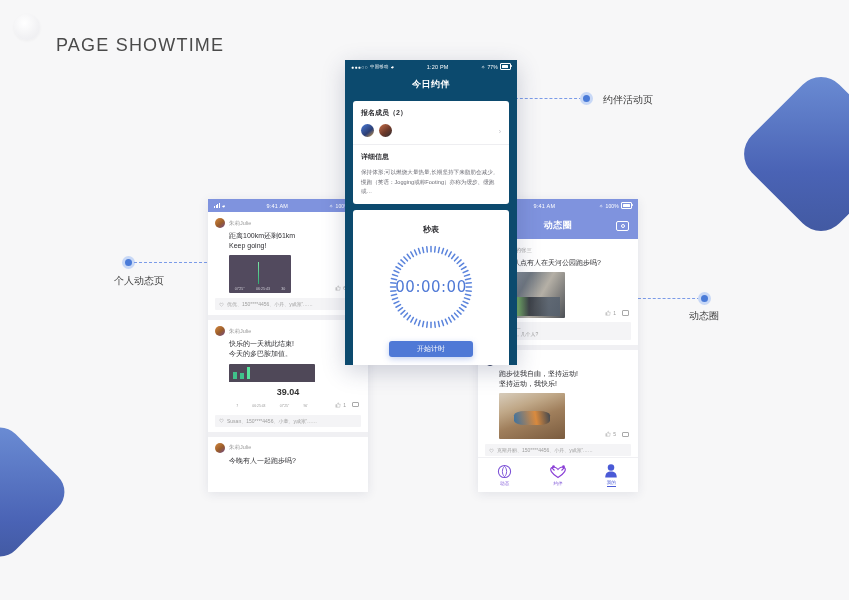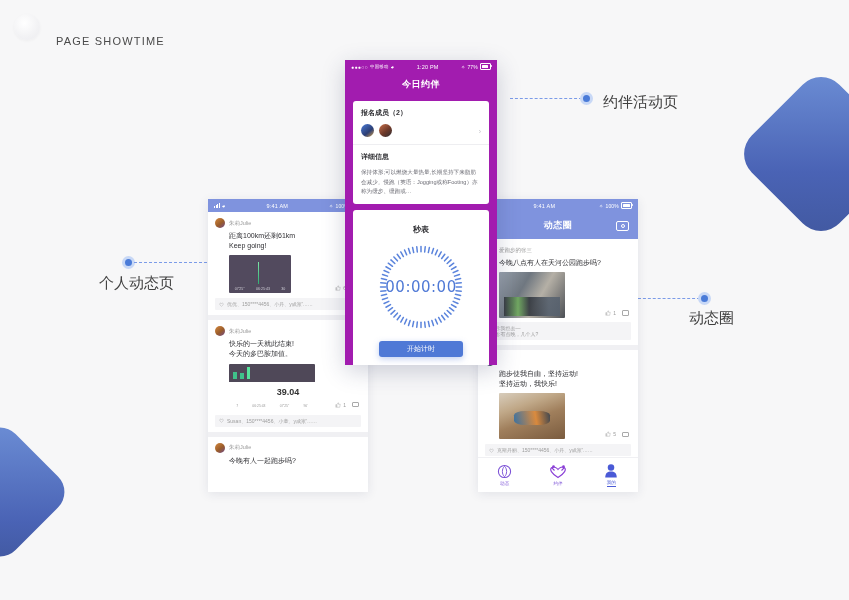--- a/index.html
+++ b/index.html
@@ -27,35 +27,35 @@
     background:linear-gradient(135deg,#6d8fd6 0%,#4a63b5 70%,#41589f 100%);
     transform:rotate(45deg);
   }
 
   
   .heading{position:absolute;left:56px;top:28px;}
   .heading .cn{
     font-size:23px;font-weight:bold;color:#8396df;letter-spacing:2px;line-height:1.2;
   }
   .heading .en{
-    font-size:11px;color:#4a4a4a;letter-spacing:1.2px;margin-top:7px;
+    font-size:18px;color:#4a4a4a;letter-spacing:1.2px;margin-top:7px;
   }
 
   
   .dash{position:absolute;border-top:1px dashed #7b9be8;height:0;}
   .cdot{position:absolute;width:13px;height:13px;border-radius:50%;
     background:#4a7bd8;border:3px solid #c8d8f6;box-sizing:border-box;}
-  .clabel{position:absolute;font-size:15px;color:#3f3f3f;white-space:nowrap;}
+  .clabel{position:absolute;font-size:10px;color:#3f3f3f;white-space:nowrap;}
 
   
   .phone{position:absolute;background:#fff;overflow:hidden;}
   .phone.left{left:208px;top:199px;width:160px;height:293px;box-shadow:0 2px 10px rgba(40,50,90,.10);}
   .phone.right{left:478px;top:199px;width:160px;height:293px;box-shadow:0 2px 10px rgba(40,50,90,.10);}
-  .phone.center{left:345px;top:60px;width:152px;height:305px;box-shadow:0 6px 22px rgba(40,50,90,.22);
-    background:#a21caf;}
+  .phone.center{left:345px;top:60px;width:172px;height:305px;box-shadow:0 6px 22px rgba(40,50,90,.22);
+    background:#0c4a6e;}
 
   
   .statusbar{height:13px;background:#7f93de;color:#fff;display:flex;align-items:center;
     padding:0 6px;font-size:5px;letter-spacing:.2px;}
   .sb-left{display:flex;align-items:center;gap:2px;flex:0 0 auto;}
   .sb-mid{flex:1;text-align:center;font-size:5.5px;}
   .sb-right{display:flex;align-items:center;gap:2px;flex:0 0 auto;font-size:5px;}
   .bars{display:inline-flex;align-items:flex-end;gap:.6px;height:5px;}
   .bars i{display:block;width:1px;background:#fff;}
   .bars i:nth-child(1){height:2px}.bars i:nth-child(2){height:3px}
@@ -161,21 +161,21 @@
   <div class="heading">
     <div class="en">PAGE SHOWTIME</div>
   </div>
 
   <div class="dash" style="left:510px;top:98px;width:72px;"></div>
   <div class="cdot" style="left:580px;top:92px;"></div>
   <div class="clabel" style="left:603px;top:93px;">约伴活动页</div>
 
   <div class="cdot" style="left:122px;top:256px;"></div>
   <div class="dash" style="left:134px;top:262px;width:78px;"></div>
-  <div class="clabel" style="left:99px;top:274px;">个人动态页</div>
+  <div class="clabel" style="left:114px;top:274px;">个人动态页</div>
 
   <div class="dash" style="left:638px;top:298px;width:62px;"></div>
   <div class="cdot" style="left:698px;top:292px;"></div>
   <div class="clabel" style="left:689px;top:309px;">动态圈</div>
 
   <div class="phone left">
     <div class="statusbar">
       <div class="sb-left">
         <span class="bars">
             <i></i>

